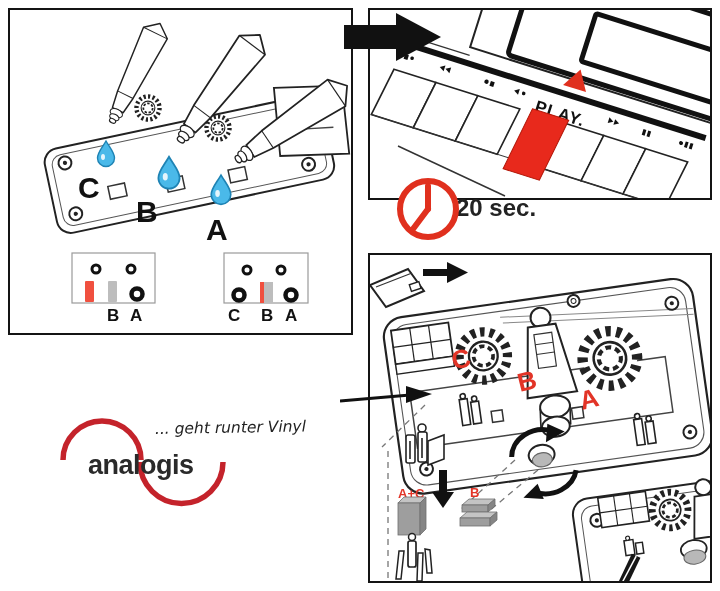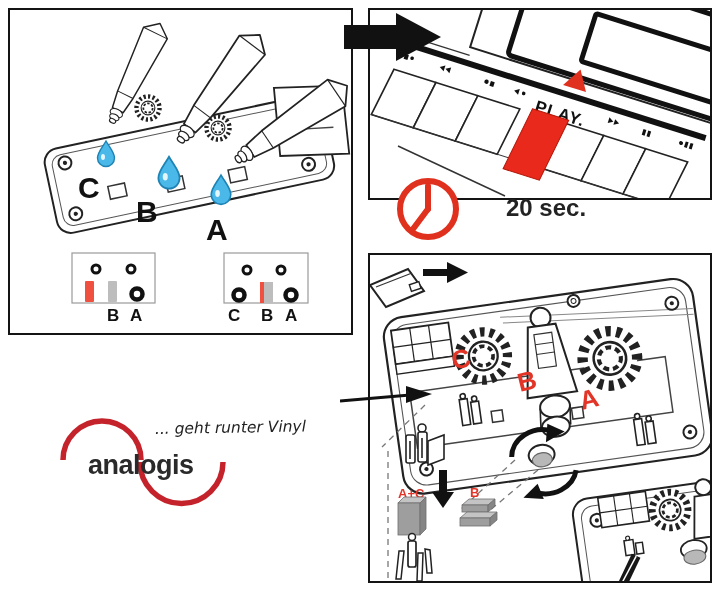--- a/index.html
+++ b/index.html
@@ -10,21 +10,21 @@
   #panel-play{left:368px;top:8px;width:340px;height:188px;}
   #panel-mechanism{left:368px;top:253px;width:340px;height:326px;}
   .abs{position:absolute;}
   svg{display:block;}
   svg text{font-family:"Liberation Sans",sans-serif;}
   .big-label{font-weight:bold;font-size:30px;fill:#111;}
   .mini-label{font-weight:bold;font-size:17px;fill:#111;}
   .red-label{font-weight:bold;font-size:26px;fill:#e23427;}
   .pad-label{font-weight:bold;font-size:13px;fill:#e23427;}
   .play-label{font-weight:bold;font-size:17px;letter-spacing:1px;fill:#111;}
-  #duration-text{position:absolute;left:506px;top:194px;font-size:24px;font-weight:bold;color:#232323;}
+  #duration-text{position:absolute;left:456px;top:194px;font-size:24px;font-weight:bold;color:#232323;}
   #logo-tagline-note{font-style:italic;font-family:"DejaVu Sans",sans-serif;}
   .lineart{fill:#fff;stroke:#222;}
 </style>
 </head>
 <body>
 
 <div id="stage">
 
   <div id="panel-lubrication" class="panel">
     <svg width="341" height="323" viewBox="0 0 341 323" style="overflow:hidden">

